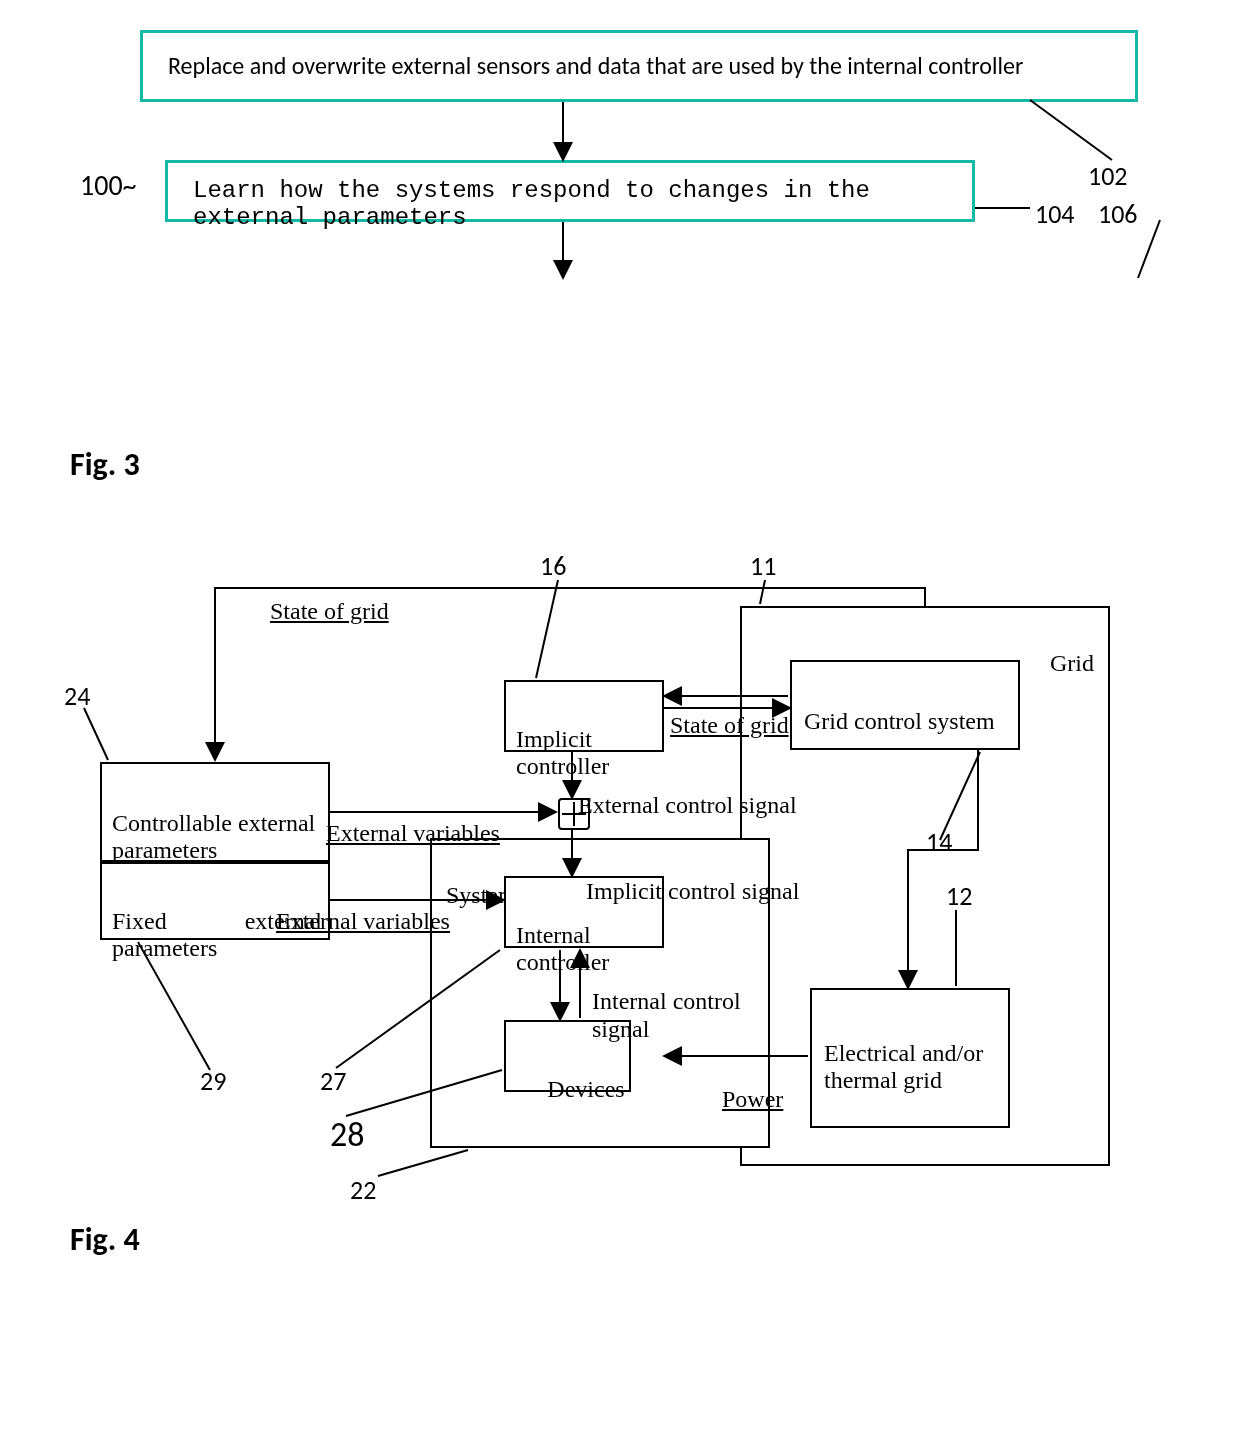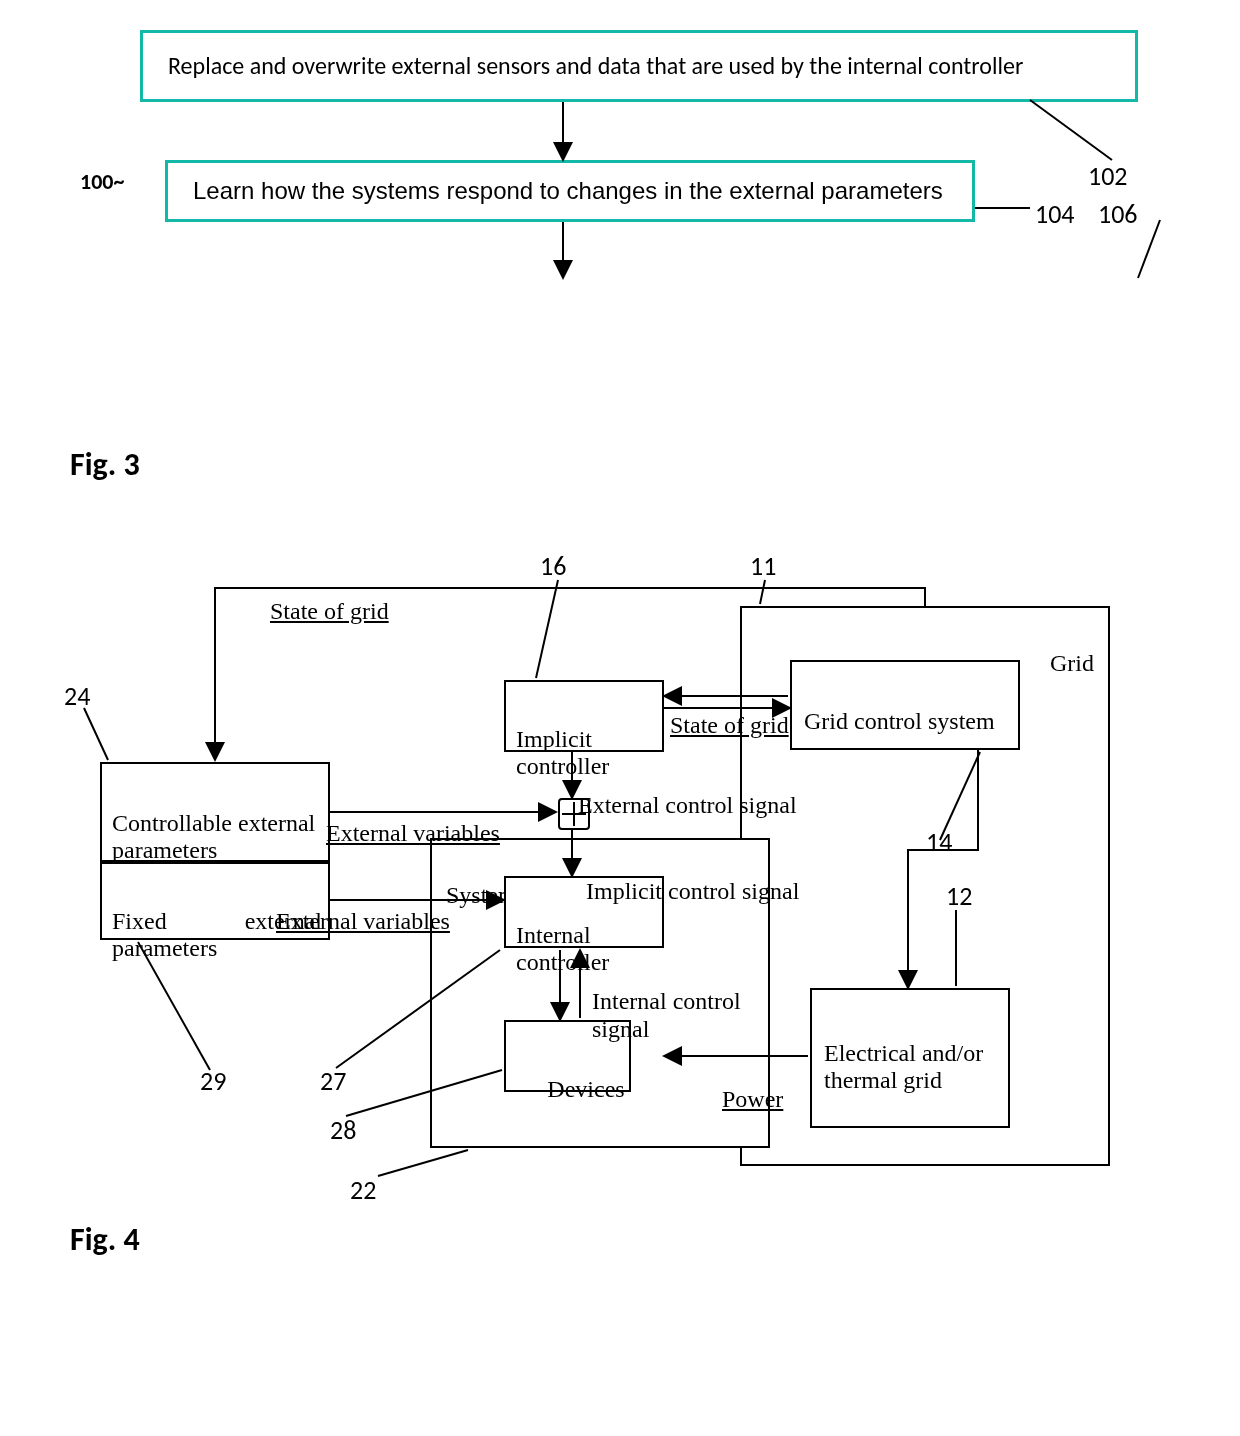--- a/index.html
+++ b/index.html
@@ -25,21 +25,21 @@
   }
   .box-thin {
     position: absolute;
     border: 2px solid #000;
     background: #fff;
     box-sizing: border-box;
   }
   .txt {
     position: absolute;
     font-size: 24px;
-    font-family: Liberation Sans, sans-serif;
+    font-family: Liberation Mono, monospace;
   }
   .txt-cal { font-family: Calibri, Arial, sans-serif; }
   .fig {
     position:absolute;
     font-family: Calibri, Arial, sans-serif;
     font-size: 32px;
     font-weight: bold;
   }
   .label {
     font-size: 24px;
@@ -74,21 +74,21 @@
 
     <line x1="543" y1="202" x2="543" y2="256" stroke="#000" stroke-width="2" marker-end="url(#ah)"></line>
 
     <line x1="1010" y1="80" x2="1092" y2="140" stroke="#000" stroke-width="2"></line>
 
     <line x1="955" y1="188" x2="1010" y2="188" stroke="#000" stroke-width="2"></line>
 
     <line x1="1118" y1="258" x2="1140" y2="200" stroke="#000" stroke-width="2"></line>
   </svg>
 
-  <div class="txt txt-cal" style="left:60px; top:148px; font-size:22px; font-weight:bold;">100~</div>
+  <div class="txt txt-cal" style="left:60px; top:148px; font-size:28px; font-weight:normal;">100~</div>
   <div class="txt txt-cal" style="left:1068px; top:140px; font-size:26px;">102</div>
   <div class="txt txt-cal" style="left:1015px; top:178px; font-size:26px;">104</div>
   <div class="txt txt-cal" style="left:1078px; top:178px; font-size:26px;">106</div>
 
   <div class="fig" style="left:50px; top:425px;">Fig. 3</div>
 
   <div class="box-thin" style="left:720px; top:586px; width:370px; height:560px;"></div>
   <div class="label" style="position:absolute; left:1030px; top:594px;">Grid</div>
 
   <div class="box-thin" style="left:770px; top:640px; width:230px; height:90px;">
@@ -192,18 +192,18 @@
 
   <div class="label u nowrap" style="position:absolute; left:702px; top:1030px;">Power</div>
 
   <div class="txt txt-cal" style="left:520px; top:530px; font-size:26px;">16</div>
   <div class="txt txt-cal" style="left:730px; top:530px; font-size:26px;">11</div>
   <div class="txt txt-cal" style="left:44px;  top:660px; font-size:26px;">24</div>
   <div class="txt txt-cal" style="left:906px; top:806px; font-size:26px;">14</div>
   <div class="txt txt-cal" style="left:926px; top:860px; font-size:26px;">12</div>
   <div class="txt txt-cal" style="left:180px; top:1045px; font-size:26px;">29</div>
   <div class="txt txt-cal" style="left:300px; top:1045px; font-size:26px;">27</div>
-  <div class="txt txt-cal" style="left:310px; top:1094px; font-size:26px;">28</div>
+  <div class="txt txt-cal" style="left:310px; top:1094px; font-size:34px;">28</div>
   <div class="txt txt-cal" style="left:330px; top:1154px; font-size:26px;">22</div>
 
   <div class="fig" style="left:50px; top:1200px;">Fig. 4</div>
 
 </div>
 
 </body></html>

